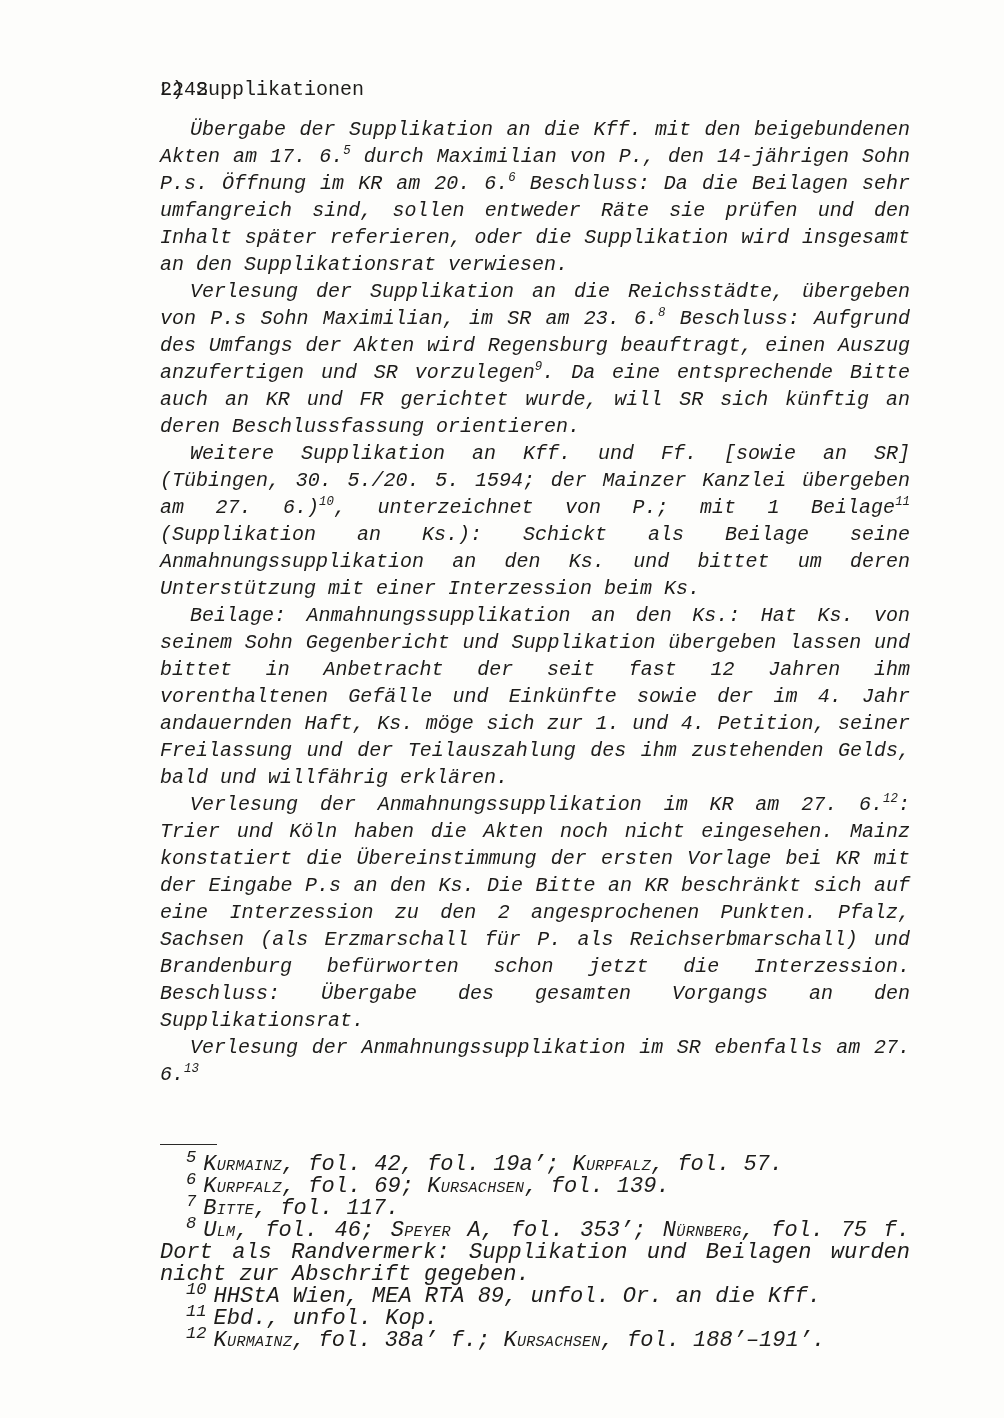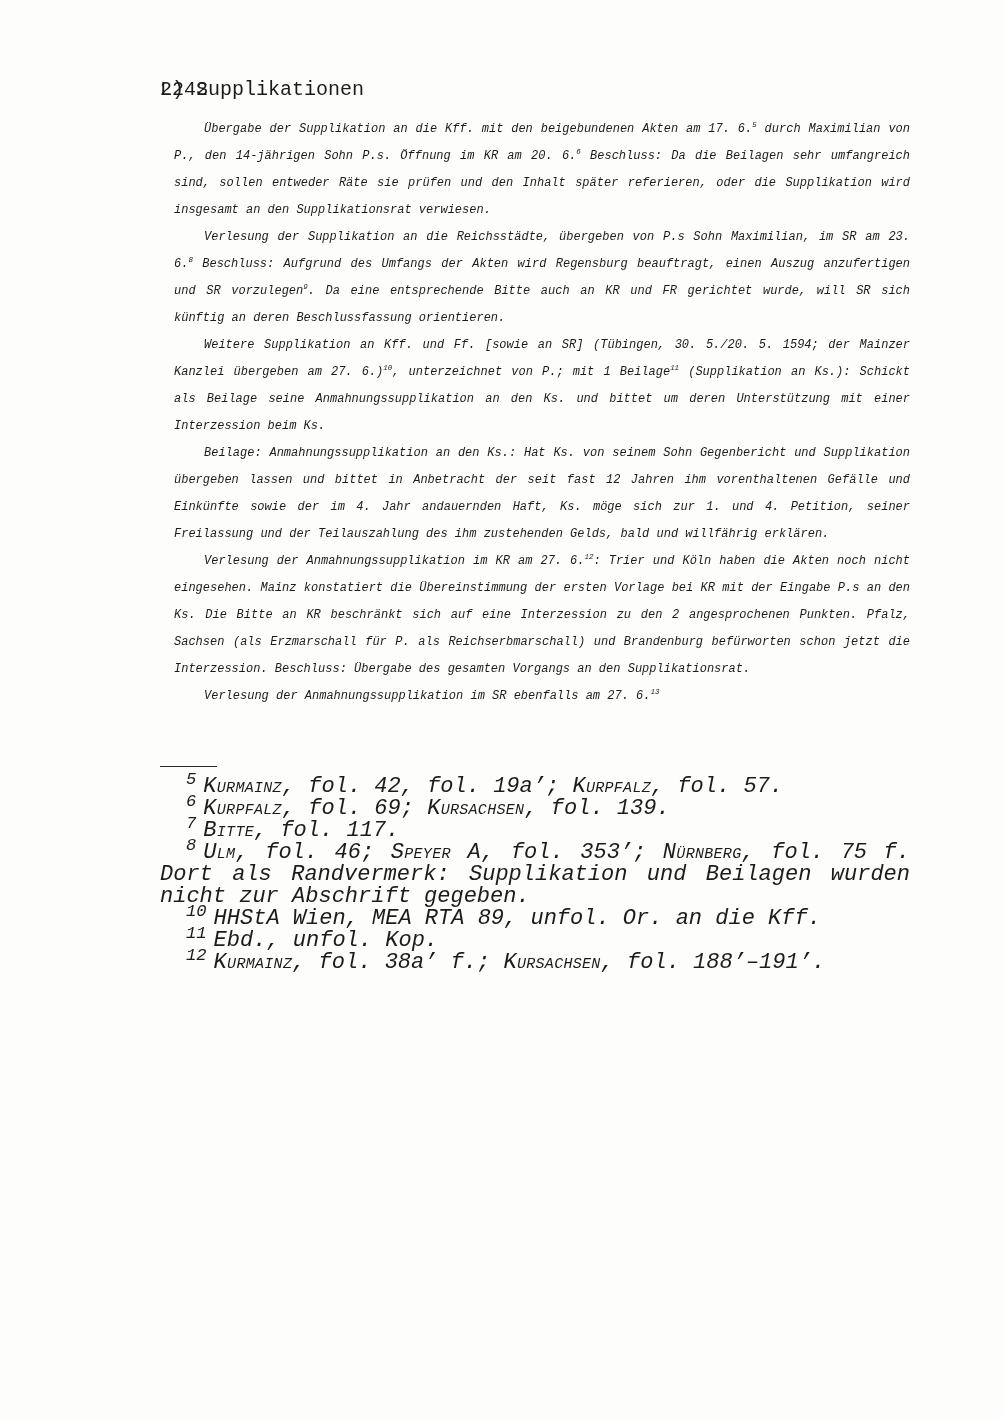--- a/index.html
+++ b/index.html
@@ -25,25 +25,24 @@
     position: absolute;
     left: 0;
     top: 0;
   }
   .running-title {
     display: block;
     text-align: left;
   }
   .body-text {
     font-style: italic;
-    font-size: 12px;
+    font-size: 20px;
     line-height: 27px;
     text-align: justify;
     hyphens: auto;
-    margin-left: 14px;
     -webkit-hyphens: auto;
   }
   .para {
     margin: 0;
     text-indent: 30px;
   }
   sup.sup {
     font-size: 0.62em;
     line-height: 0;
     vertical-align: super;

